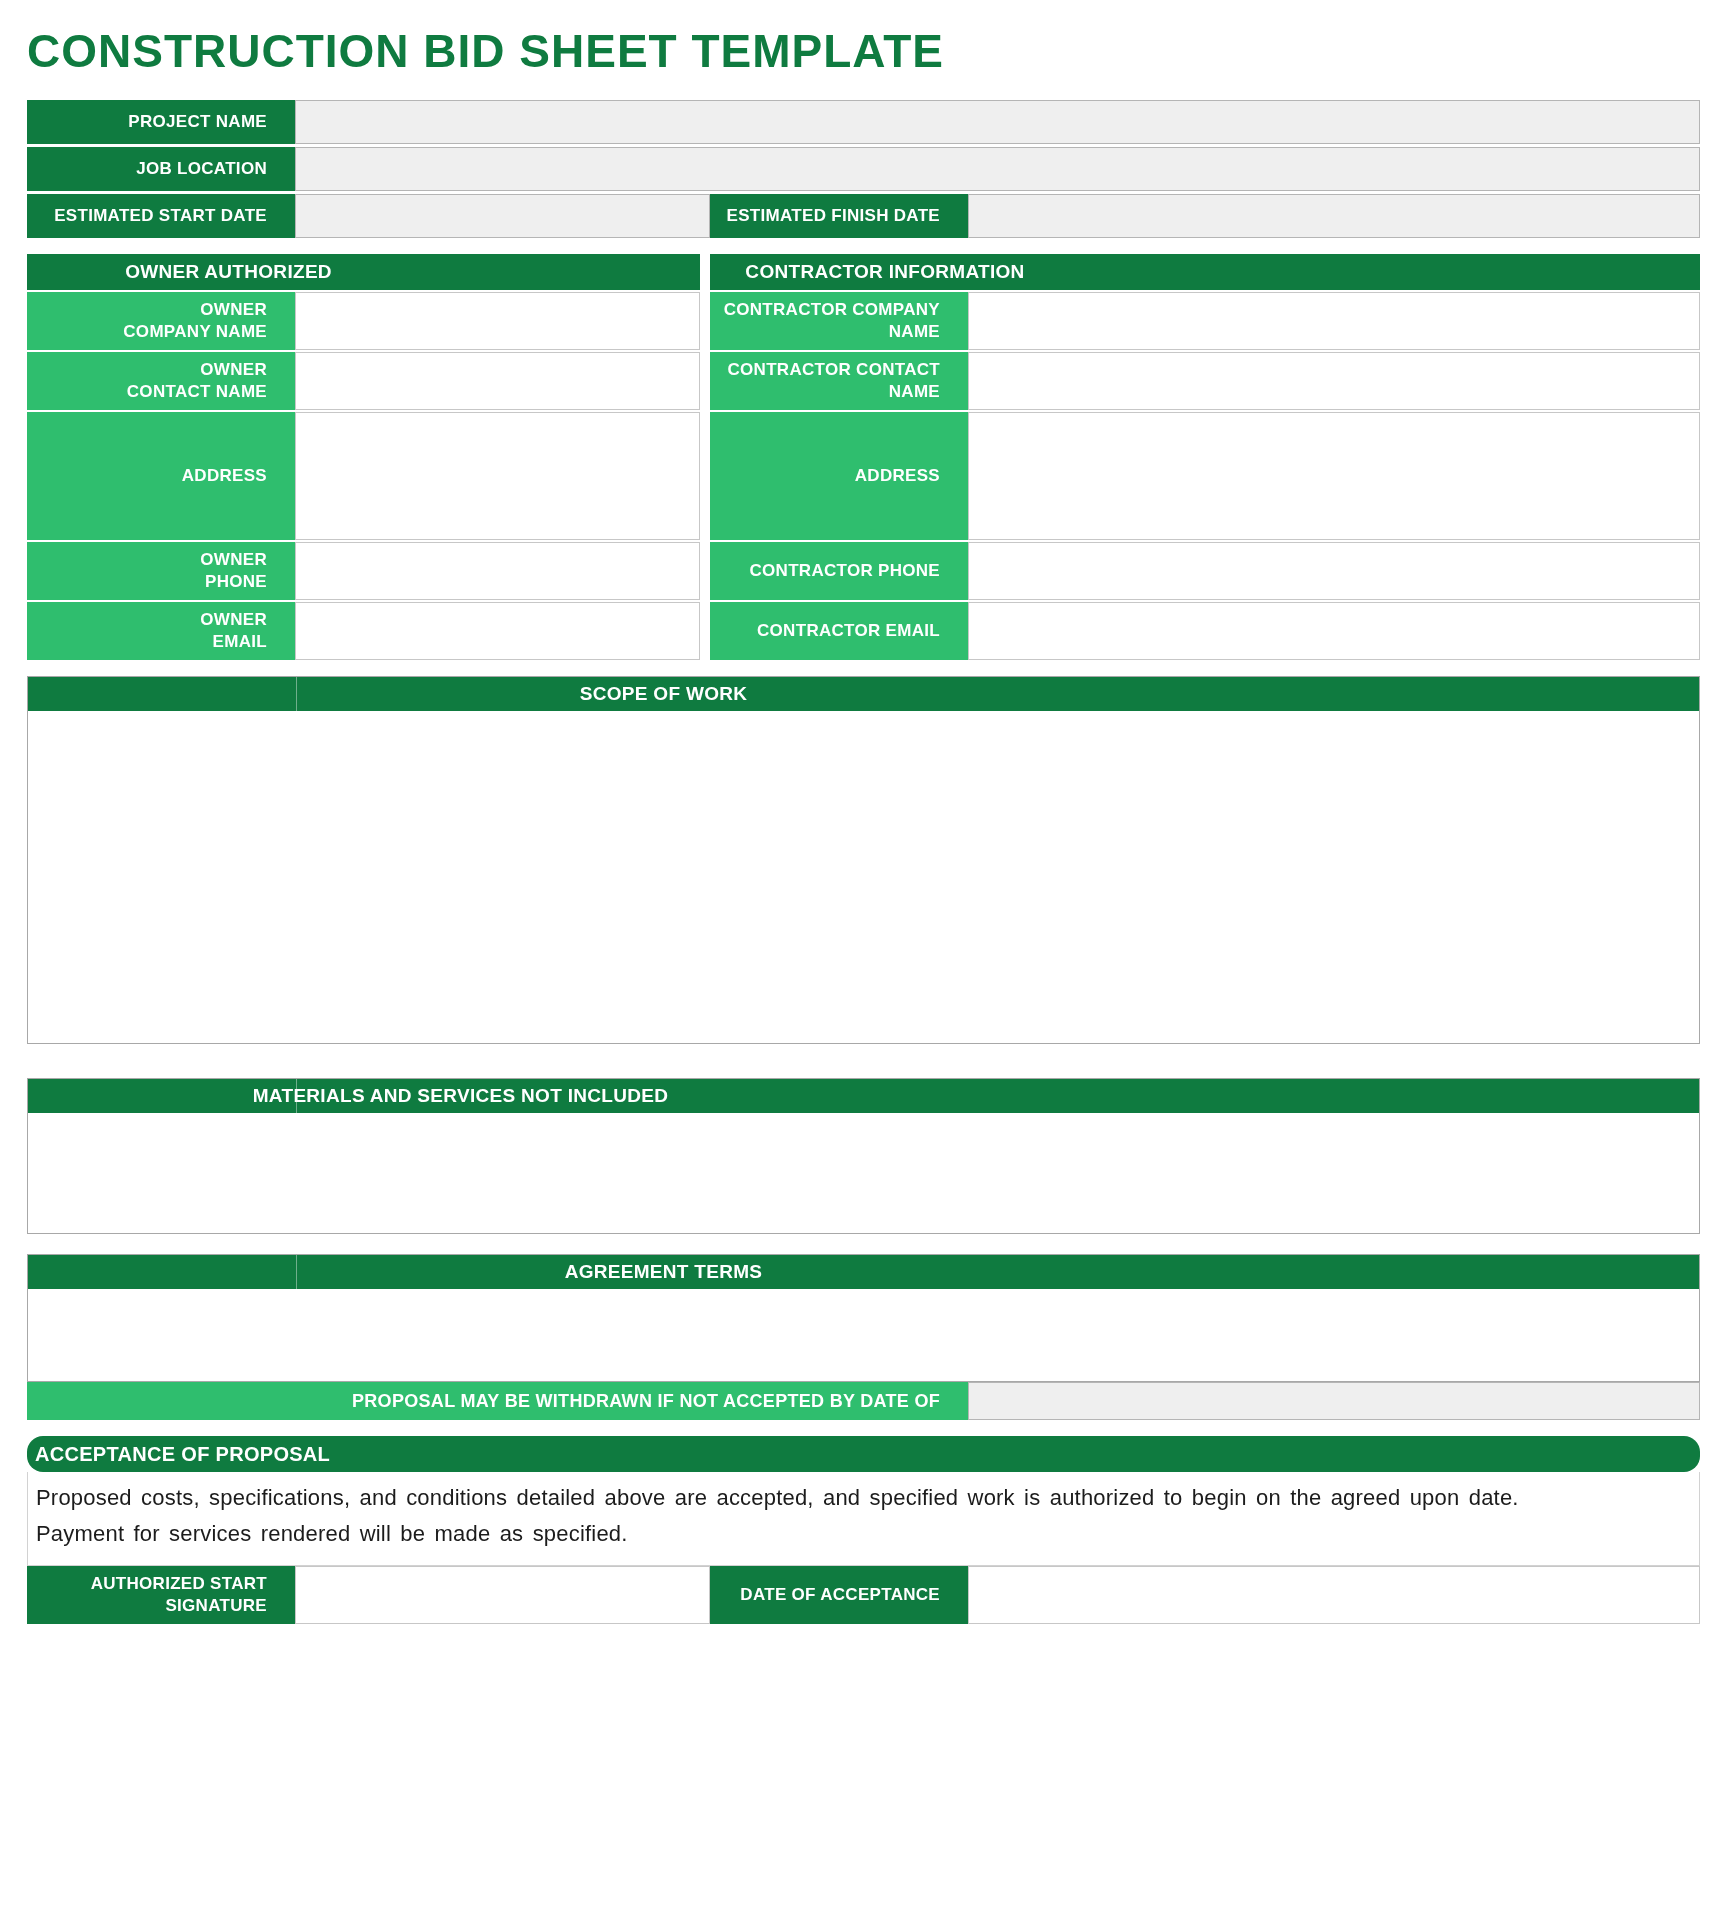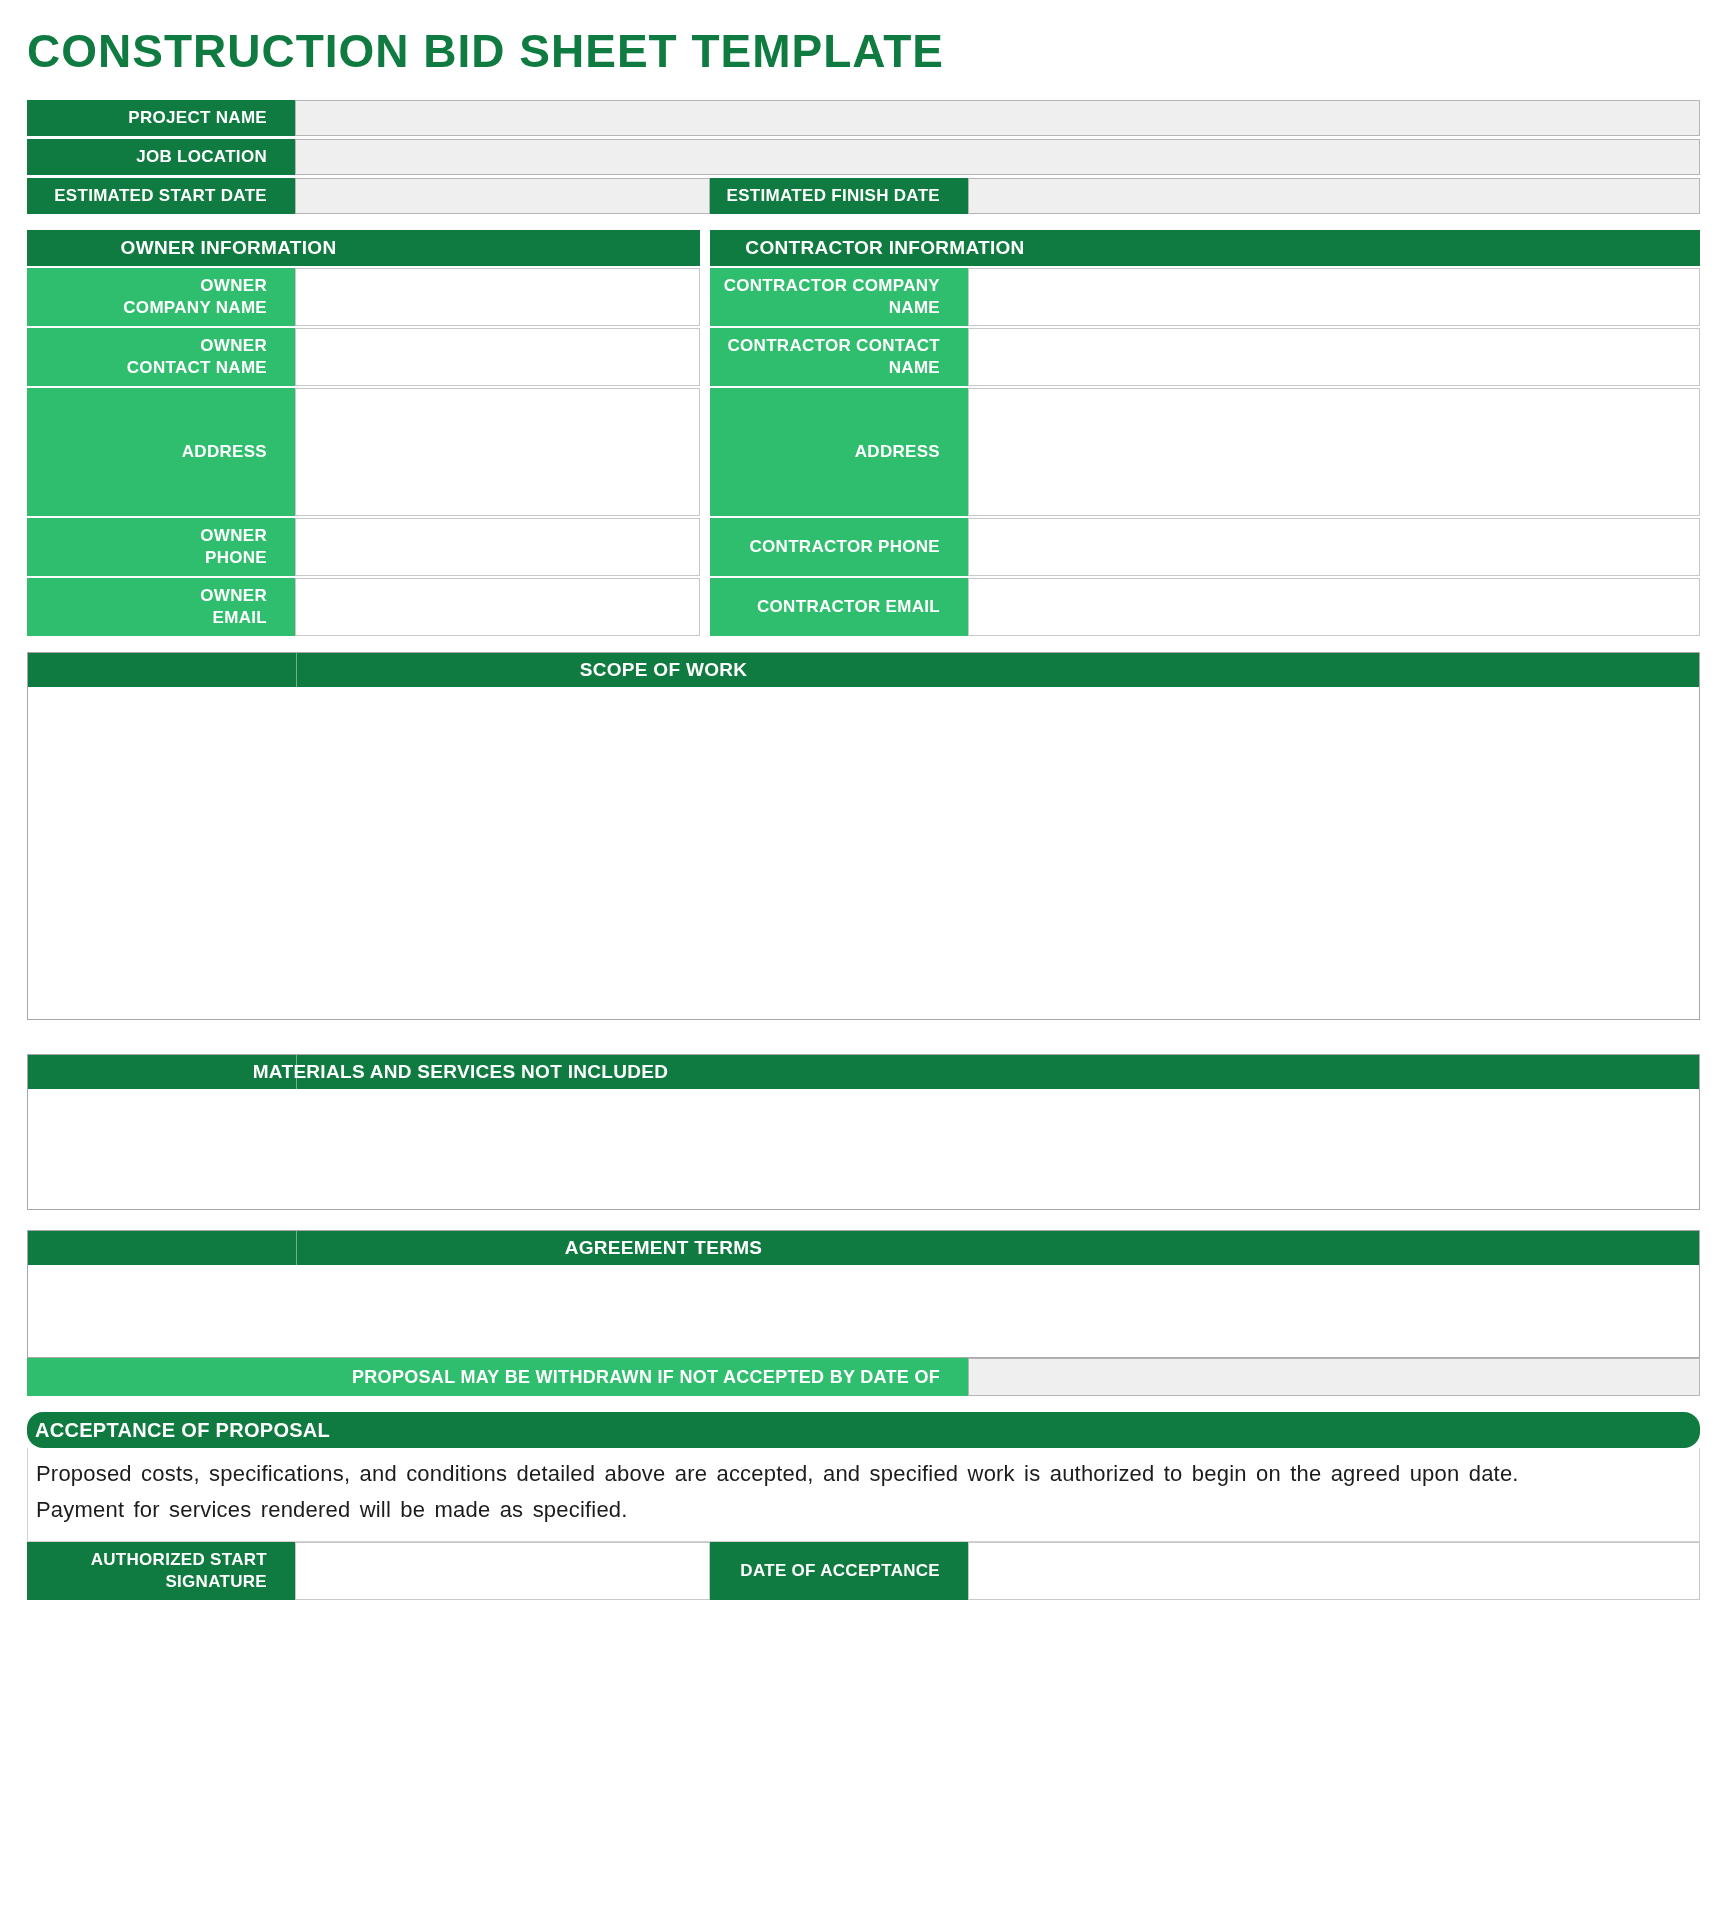--- a/index.html
+++ b/index.html
@@ -33,21 +33,21 @@
   .w-gap  { width: 10px; }    
   .w-cl   { width: 258px; }   
   .w-cf   { width: 732px; }   
   .w-wide { width: 1405px; }  
   .w-sd   { width: 415px; }   
   .w-oh   { width: 673px; }   
   .w-ch   { width: 990px; }   
   .w-pb   { width: 941px; }   
 
   
-  .h40 { height: 36px; } .h36 { height: 36px; } .h34 { height: 34px; }
+  .h40 { height: 44px; } .h36 { height: 36px; } .h34 { height: 34px; }
   .h58 { height: 58px; } .h128 { height: 128px; } .h38 { height: 38px; }
 
   .dg { background: var(--dark-green, #0F7B40); color: #fff; }
   .mg { background: var(--medium-green, #2FBE6E); color: #fff; }
 
   .lab {
     display: flex;
     align-items: center;
     justify-content: flex-end;
     text-align: right;
@@ -139,21 +139,21 @@
   </div>
 
   <div class="band mt3">
     <div class="lab dg w-lab h40">ESTIMATED START DATE</div>
     <div class="gfield w-sd h40"></div>
     <div class="lab dg w-cl h40">ESTIMATED FINISH DATE</div>
     <div class="gfield w-cf h40"></div>
   </div>
 
   <div class="band mt16">
-    <div class="sec-hdr dg w-oh h36 shift-270">OWNER INFORMATION</div>
+    <div class="sec-hdr dg w-oh h36 shift-270">OWNER AUTHORIZED</div>
     <div class="w-gap"></div>
     <div class="sec-hdr dg w-ch h36 shift-640">CONTRACTOR INFORMATION</div>
   </div>
 
   <div class="band mt2">
     <div class="lab mg w-lab h58">OWNER
 COMPANY NAME</div>
     <div class="wfield w-of h58"></div>
     <div class="w-gap"></div>
     <div class="lab mg w-cl h58">CONTRACTOR  COMPANY

